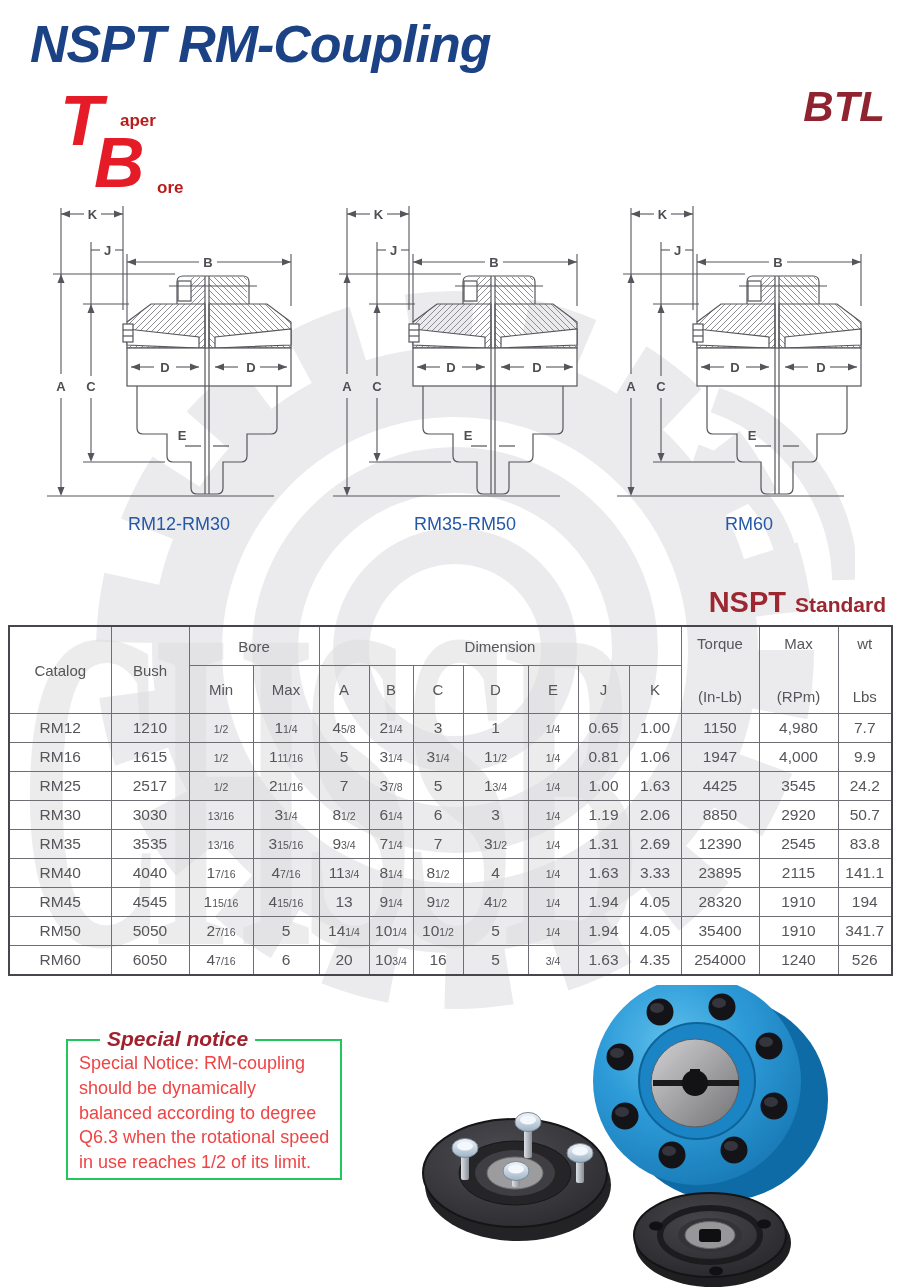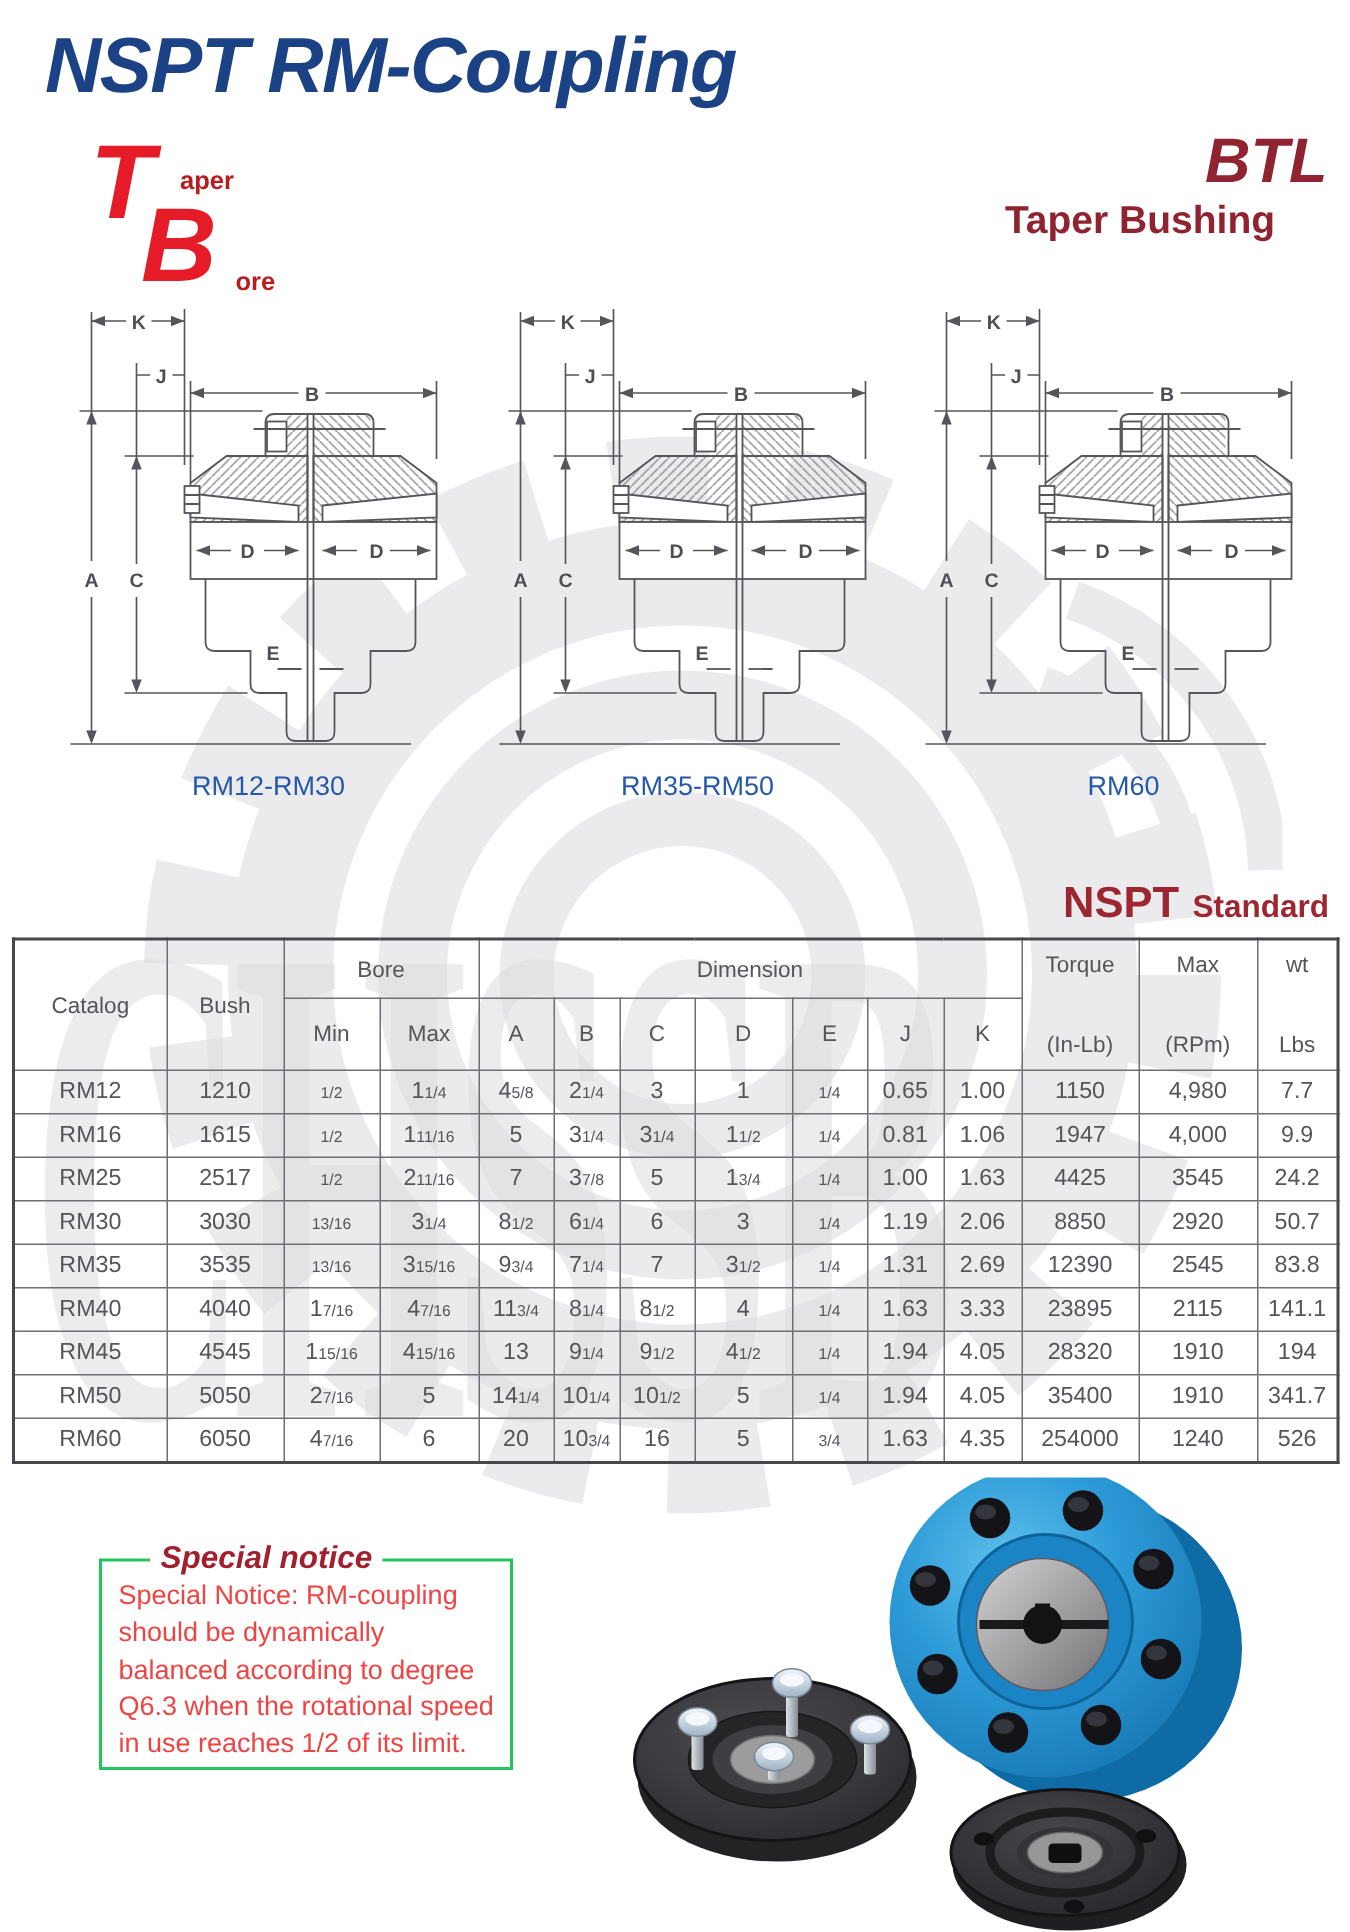--- a/index.html
+++ b/index.html
@@ -76,21 +76,20 @@
 
     <div class="tb-logo">
       <span class="big t-letter">T</span>
       <span class="small t-suffix">aper</span>
       <span class="big b-letter">B</span>
       <span class="small b-suffix">ore</span>
     </div>
 
     <div class="btl">
       <div class="btl-name">BTL</div>
-      <div class="btl-sub">Taper Bushing</div>
     </div>
 
     <div class="diagram" id="dg0">
       <div class="dfig">
 <svg width="280" height="308" viewBox="0 0 280 308">
 <defs>
  <pattern id="hL0" width="6" height="6" patternUnits="userSpaceOnUse">
                 <path d="M0,6 L6,0" stroke="#8e8e94" stroke-width="1"></path>
               </pattern>
  <pattern id="hR0" width="6" height="6" patternUnits="userSpaceOnUse">

